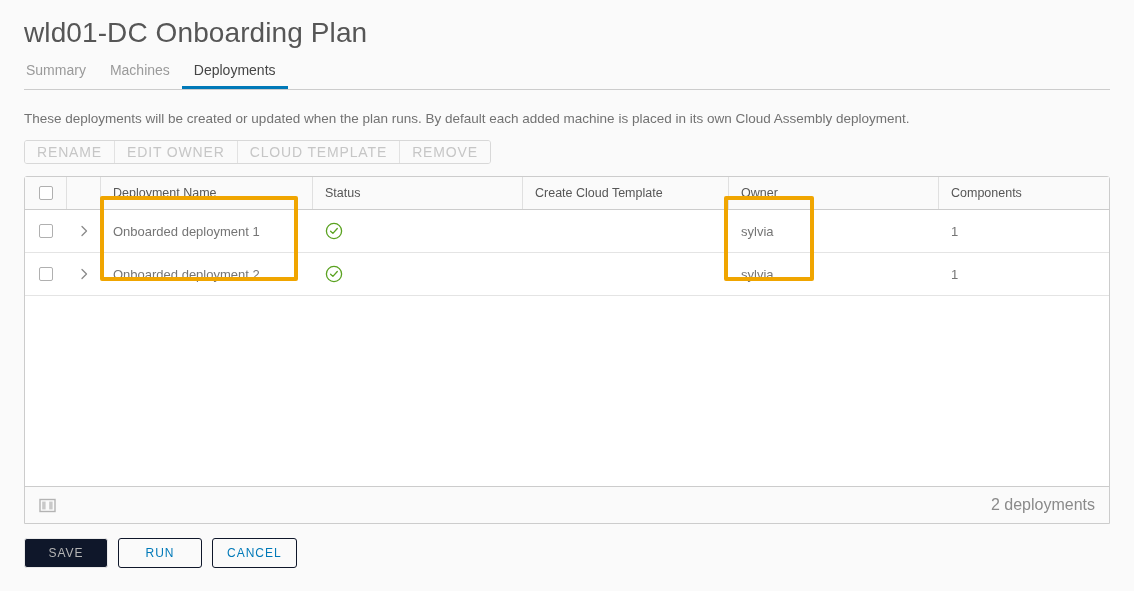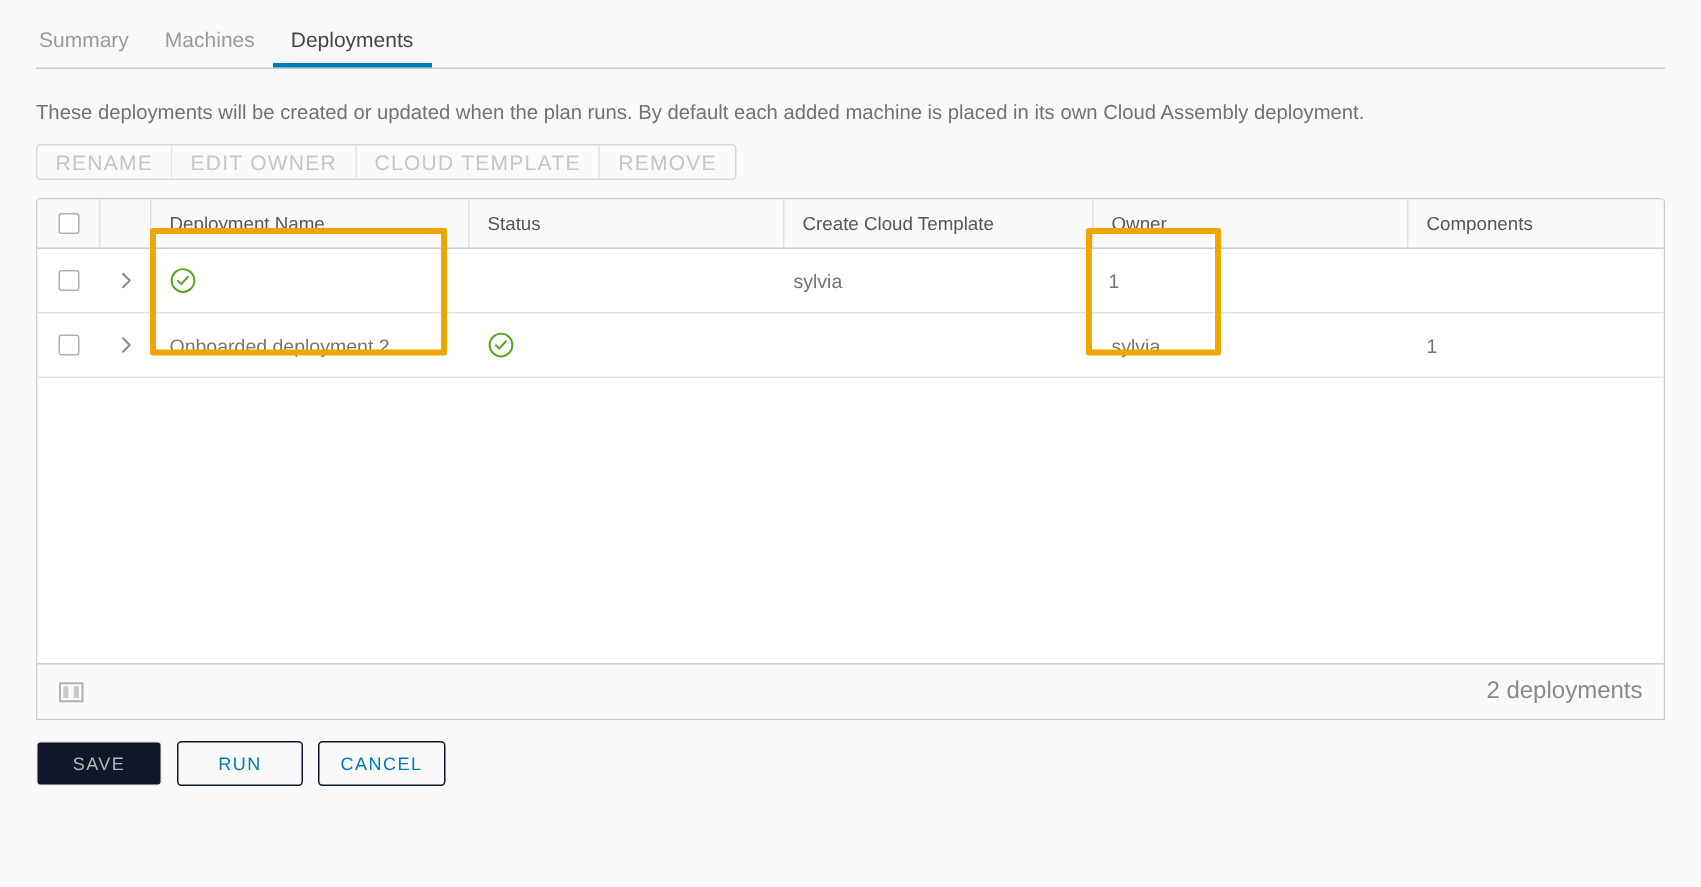--- a/index.html
+++ b/index.html
@@ -208,20 +208,21 @@
   .abtn.outline {
     background: transparent;
     border: 1px solid #0f172a;
     color: #0079b8;
   }
 </style>
 </head>
 <body>
 
 <div class="page-header">
+  <h1 class="page-title">wld01-DC Onboarding Plan</h1>
 
   <div class="tabs">
     <div class="tab">Summary</div>
     <div class="tab">Machines</div>
     <div class="tab active">Deployments</div>
   </div>
 </div>
 
 <div class="body-wrap">
 
@@ -256,20 +257,21 @@
         <div class="cell col-check">
           <span class="checkbox"></span>
         </div>
         <div class="cell col-expand">
           <span class="chevron">
             <svg width="14" height="14" viewBox="0 0 14 14">
               <path d="M5 2.5 L9.5 7 L5 11.5" fill="none" stroke="#8a8a8a" stroke-width="1.3" stroke-linecap="round" stroke-linejoin="round"></path>
             </svg>
           </span>
         </div>
+        <div class="cell col-name">Onboarded deployment 1</div>
         <div class="cell col-status">
           <span class="status-icon">
             <svg width="18" height="18" viewBox="0 0 18 18">
               <circle cx="9" cy="9" r="7.6" fill="none" stroke="#5aa220" stroke-width="1.3"></circle>
               <path d="M5.6 9.2 L7.9 11.4 L12.3 6.5" fill="none" stroke="#5aa220" stroke-width="1.3" stroke-linecap="round" stroke-linejoin="round"></path>
             </svg>
           </span>
         </div>
         <div class="cell col-tmpl"></div>
         <div class="cell col-owner">sylvia</div>

